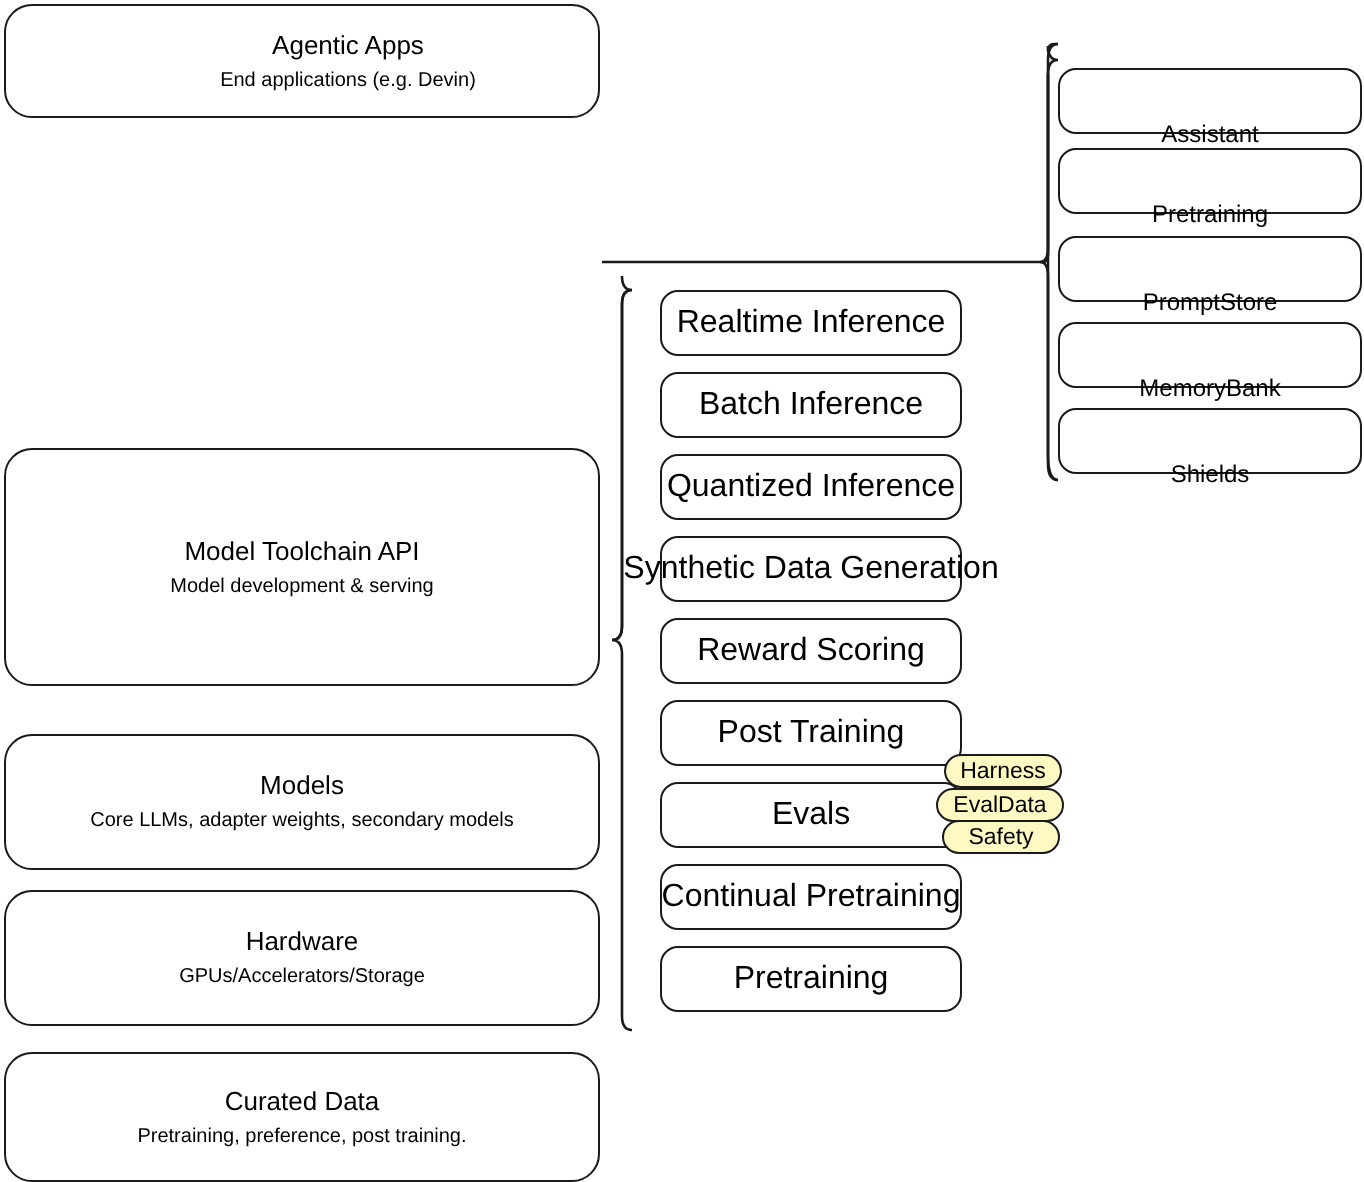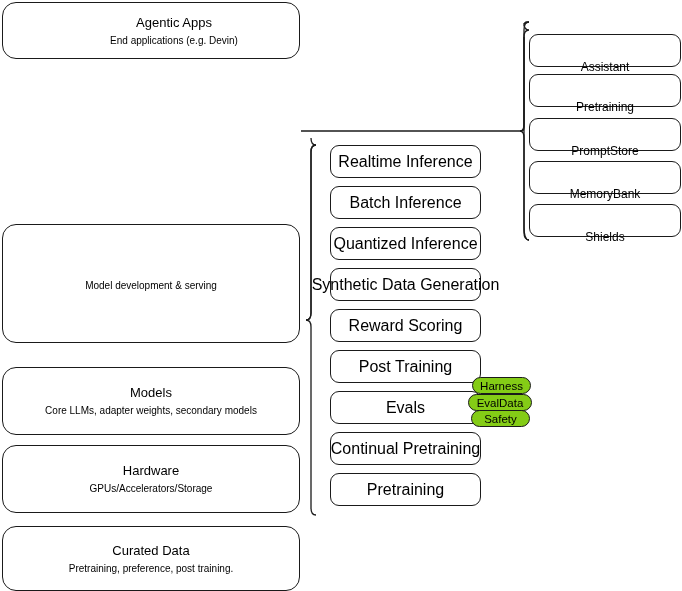--- a/index.html
+++ b/index.html
@@ -62,21 +62,21 @@
     height: 33px;
     border-radius: 9px;
   }
   .right-box .title { font-size: 12px; margin-top: 32px; }
   
   .pill {
     position: absolute;
     box-sizing: border-box;
     border: 1.3px solid #1a1a1a;
     border-radius: 999px;
-    background: #84cc16;
+    background: #fef9c3;
     display: flex;
     align-items: center;
     justify-content: center;
     font-size: 11.5px;
     color: #000000;
     white-space: nowrap;
     z-index: 5;
   }
   
   #connectors {
@@ -111,20 +111,21 @@
     <path d="M 316 145 Q 311 145 311 152 L 311 313 Q 311 320 306 320 Q 311 320 311 327 L 311 508 Q 311 515 316 515"></path>
   </svg>
 
   <div class="box layer-box" style="top:2px; height:57px;padding-left:46px;">
     <div class="title">Agentic Apps</div>
     <div class="subtitle">End applications (e.g. Devin)</div>
   </div>
 
 
   <div class="box layer-box" style="top:224px; height:119px;">
+    <div class="title">Model Toolchain API</div>
     <div class="subtitle">Model development &amp; serving</div>
   </div>
 
   <div class="box layer-box" style="top:367px; height:68px;">
     <div class="title">Models</div>
     <div class="subtitle">Core LLMs, adapter weights, secondary models</div>
   </div>
 
   <div class="box layer-box" style="top:445px; height:68px;">
     <div class="title">Hardware</div>

